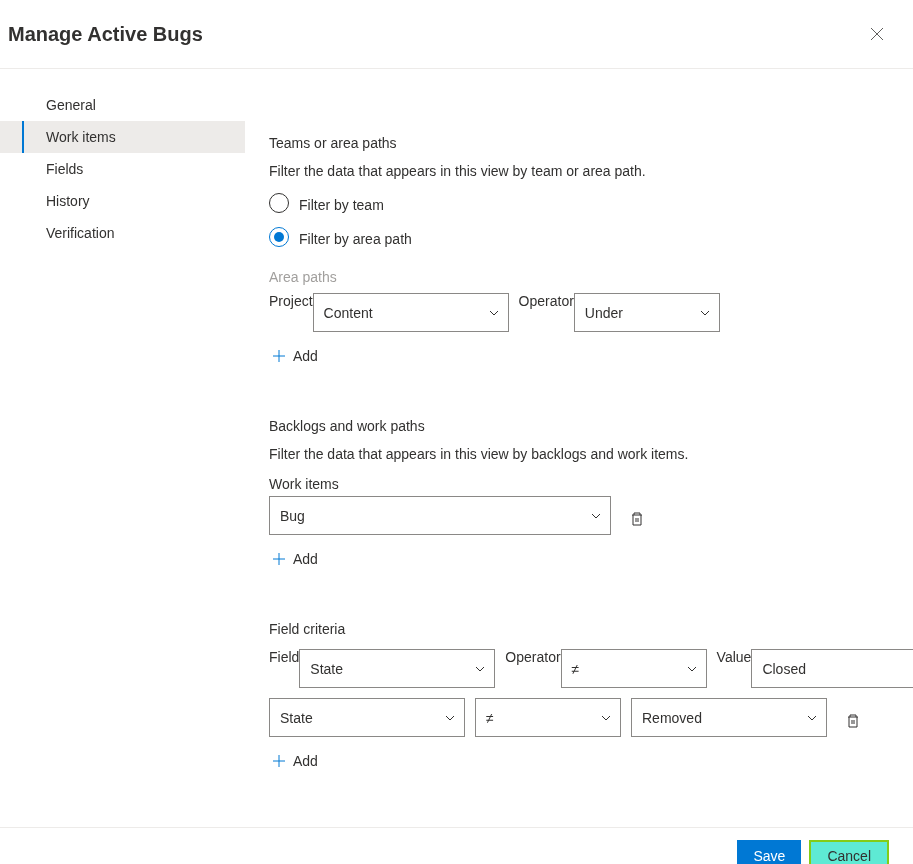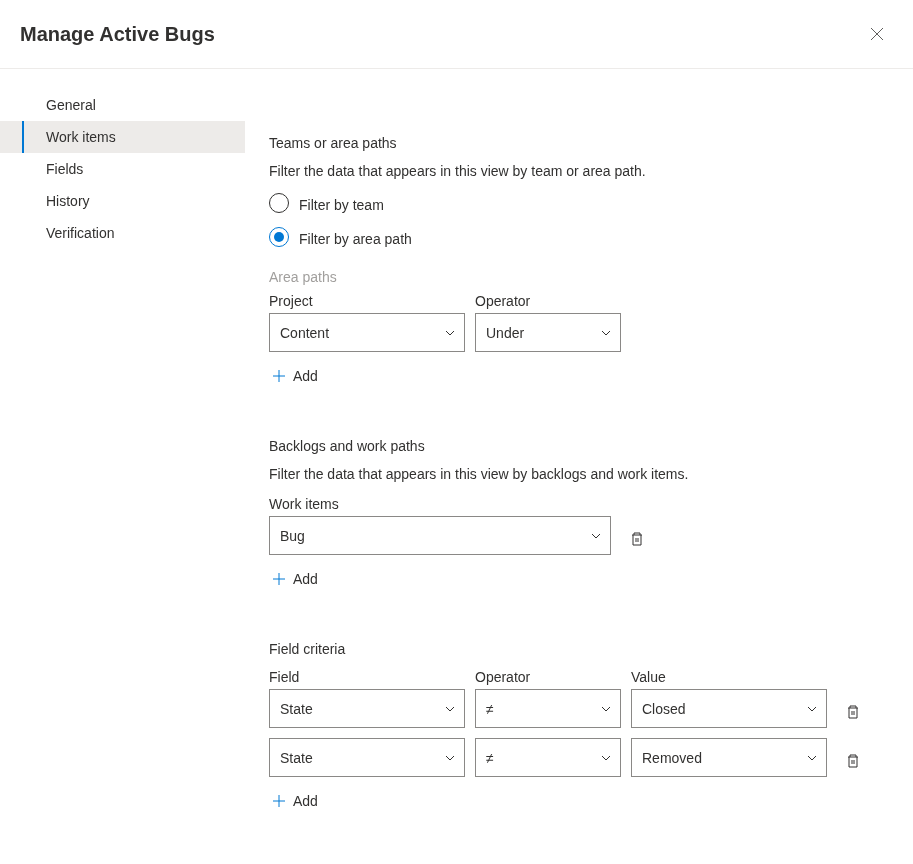--- a/index.html
+++ b/index.html
@@ -7,21 +7,21 @@
       font-family: "Segoe UI", -apple-system, BlinkMacSystemFont, sans-serif;
       font-size: 14px;
       color: #323130;
       background: #fff;
       width: 913px;
     }
     .dialog-header {
       display: flex;
       justify-content: space-between;
       align-items: center;
-      padding: 18px 20px 18px 20px;
+      padding: 18px 20px 18px 8px;
       border-bottom: 1px solid #edebe9;
     }
     .dialog-title {
       font-size: 20px;
       font-weight: 600;
       color: #323130;
     }
     .close-btn {
       width: 32px;
       height: 32px;
@@ -108,21 +108,21 @@
       height: 10px;
       border-radius: 50%;
       background: #0078d4;
     }
     .field-row {
       display: flex;
       gap: 10px;
       align-items: flex-end;
       margin-bottom: 10px;
     }
-    .field-col { display: flex; flex-direction: column; }
+    .field-col { display: flex; flex-direction: row; }
     .field-label {
       font-size: 14px;
       color: #323130;
       margin-bottom: 4px;
     }
     .dropdown {
       height: 39px;
       border: 1px solid #8a8886;
       background: #fff;
       display: flex;

